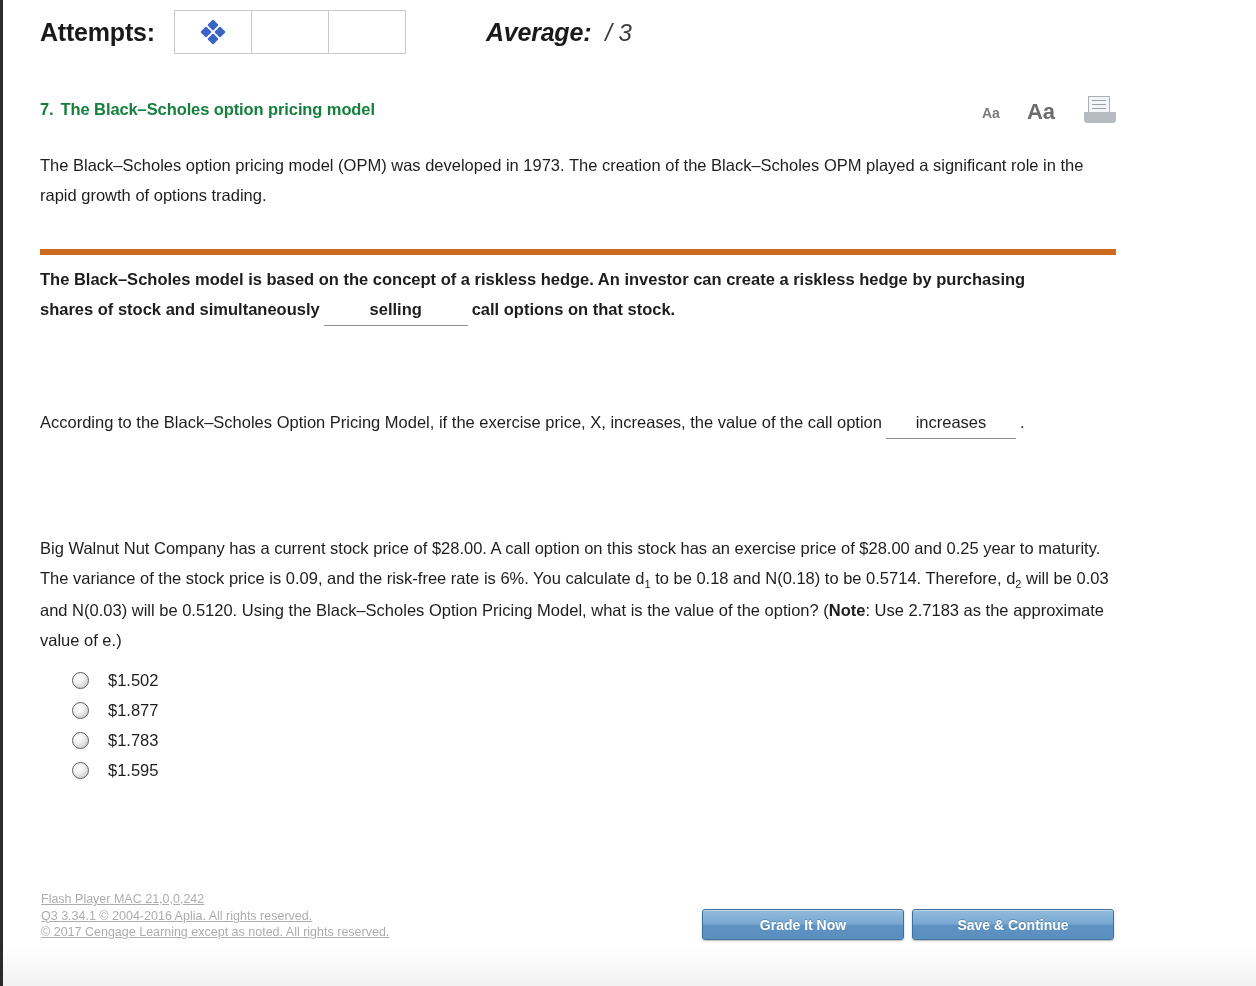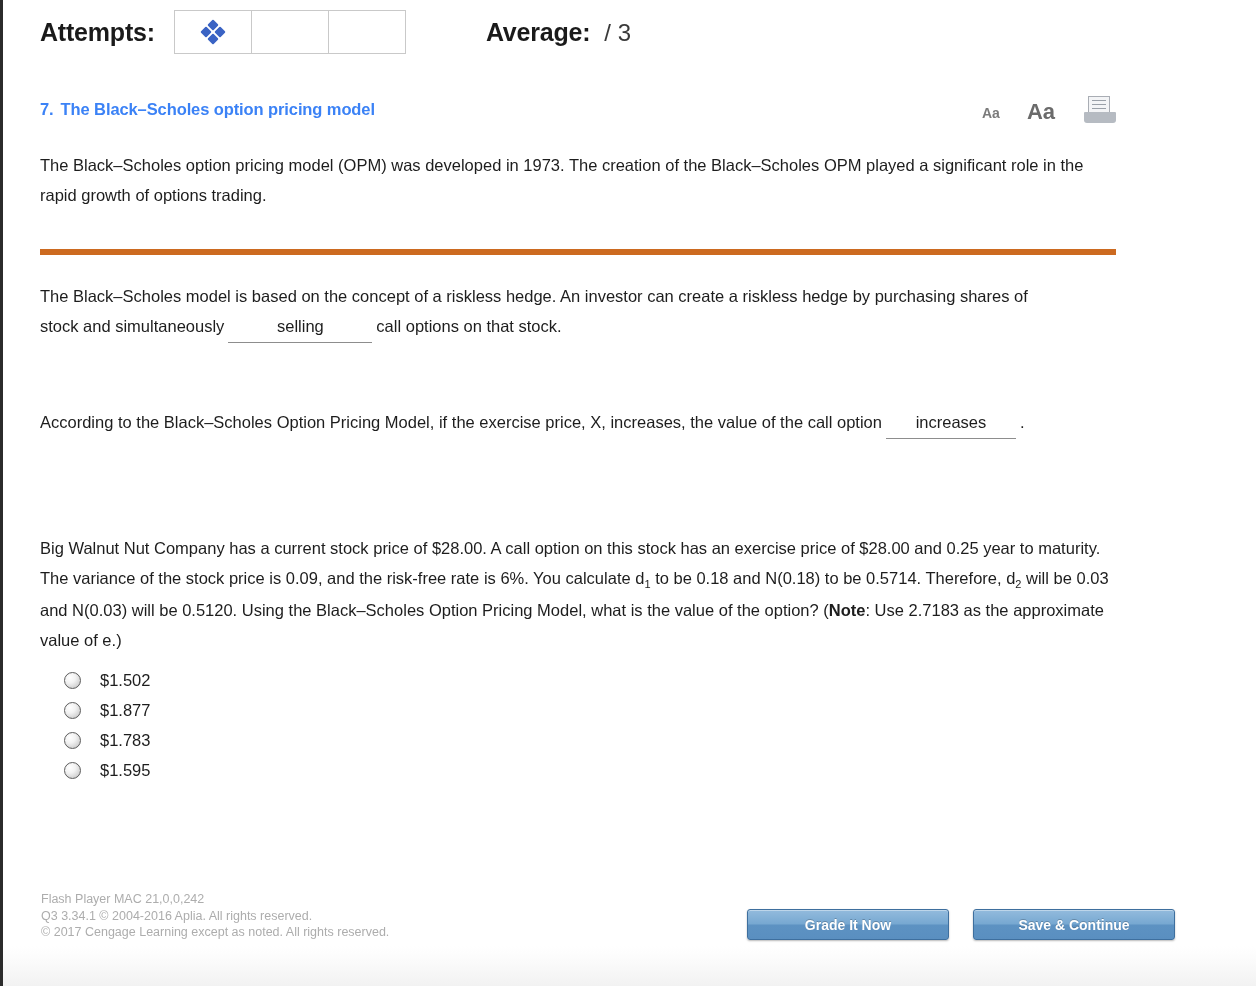--- a/index.html
+++ b/index.html
@@ -88,20 +88,21 @@
   }
   .diamond-cluster i.d-top    { left: 7px;  top: 0px; }
   .diamond-cluster i.d-left   { left: 0px;  top: 7px; }
   .diamond-cluster i.d-right  { left: 14px; top: 7px; }
   .diamond-cluster i.d-bottom { left: 7px;  top: 14px; }
 
   .average-wrap {
     margin-left: 80px;
     display: flex;
     align-items: baseline;
+    font-style: italic;
   }
   .average-label {
     font-size: 25px;
     font-weight: bold;
     color: #1a1a1a;
     letter-spacing: -0.2px;
   }
   .average-value {
     font-size: 24px;
     font-weight: normal;
@@ -115,21 +116,21 @@
     left: 40px;
     top: 96px;
     width: 1076px;
     display: flex;
     align-items: center;
     justify-content: space-between;
   }
   .qtitle {
     font-size: 16.5px;
     font-weight: bold;
-    color: #3b82f6;
+    color: #15803d;
     letter-spacing: -0.1px;
   }
   .qtitle .qnum { margin-right: 7px; }
   .tool-icons {
     display: flex;
     align-items: flex-end;
     gap: 27px;
   }
   .aa-small {
     font-size: 14px;
@@ -177,21 +178,21 @@
   
   .para {
     position: absolute;
     left: 40px;
     font-size: 16.5px;
     line-height: 30px;
     color: #1d1d1d;
     width: 1080px;
   }
   #para-intro { top: 150px; }
-  #para-hedge { top: 281px; width: 1030px; }
+  #para-hedge { top: 264px; width: 1030px; font-weight: bold; }
   #para-exercise { top: 407px; width: 1060px; }
   #para-problem { top: 533px; width: 1075px; }
 
   .orange-rule {
     position: absolute;
     left: 40px;
     top: 249px;
     width: 1076px;
     height: 6px;
     background: #cc6a20;
@@ -213,21 +214,21 @@
     font-size: 11px;
     vertical-align: baseline;
     position: relative;
     top: 4px;
   }
   .bold { font-weight: bold; }
 
   
   .choices {
     position: absolute;
-    left: 64px;
+    left: 72px;
     top: 665px;
   }
   .choice {
     display: flex;
     align-items: center;
     height: 30px;
     cursor: pointer;
   }
   .radio {
     width: 17px;
@@ -245,30 +246,30 @@
   }
 
   
   .footer-text {
     position: absolute;
     left: 41px;
     top: 891px;
     font-size: 12.5px;
     line-height: 16.5px;
     color: #adadad;
+    text-decoration: underline;
   }
   .footer-text div { white-space: nowrap; }
 
   .action-buttons {
     position: absolute;
     top: 909px;
     left: 702px;
     display: flex;
-    gap: 24px;
-    margin-left: 45px;
+    gap: 8px;
   }
   .btn {
     height: 31px;
     border: 1px solid #3e6f9e;
     border-radius: 3px;
     background: linear-gradient(to bottom, #93bbdd 0%, #77a8d1 48%, #5d92c2 52%, #5a8fc0 100%);
     color: #ffffff;
     font-size: 14px;
     font-weight: bold;
     display: flex;

